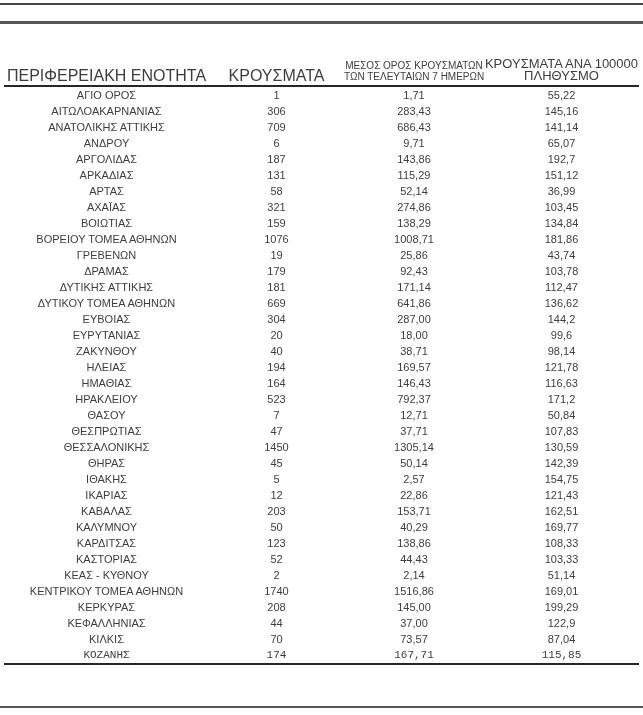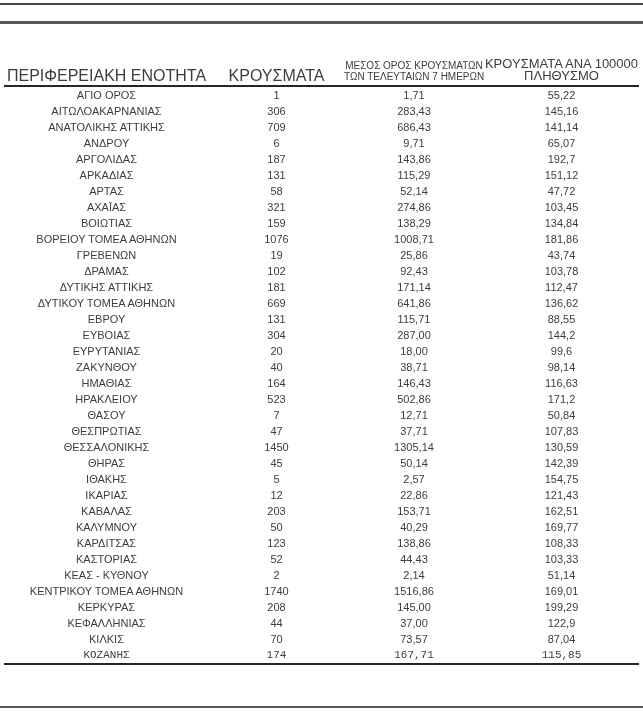--- a/index.html
+++ b/index.html
@@ -131,21 +131,21 @@
         <tr>
           <td>ΑΡΚΑΔΙΑΣ</td>
           <td>131</td>
           <td>115,29</td>
           <td>151,12</td>
         </tr>
         <tr>
           <td>ΑΡΤΑΣ</td>
           <td>58</td>
           <td>52,14</td>
-          <td>47,72</td>
+          <td>36,99</td>
         </tr>
         <tr>
           <td>ΑΧΑΪΑΣ</td>
           <td>321</td>
           <td>274,86</td>
           <td>103,45</td>
         </tr>
         <tr>
           <td>ΒΟΙΩΤΙΑΣ</td>
           <td>159</td>
@@ -159,70 +159,70 @@
           <td>181,86</td>
         </tr>
         <tr>
           <td>ΓΡΕΒΕΝΩΝ</td>
           <td>19</td>
           <td>25,86</td>
           <td>43,74</td>
         </tr>
         <tr>
           <td>ΔΡΑΜΑΣ</td>
-          <td>102</td>
+          <td>179</td>
           <td>92,43</td>
           <td>103,78</td>
         </tr>
         <tr>
           <td>ΔΥΤΙΚΗΣ ΑΤΤΙΚΗΣ</td>
           <td>181</td>
           <td>171,14</td>
           <td>112,47</td>
         </tr>
         <tr>
           <td>ΔΥΤΙΚΟΥ ΤΟΜΕΑ ΑΘΗΝΩΝ</td>
           <td>669</td>
           <td>641,86</td>
           <td>136,62</td>
         </tr>
         <tr>
-          <td>ΕΒΡΟΥ</td>
-          <td>131</td>
-          <td>115,71</td>
-          <td>88,55</td>
-        </tr>
-        <tr>
           <td>ΕΥΒΟΙΑΣ</td>
           <td>304</td>
           <td>287,00</td>
           <td>144,2</td>
         </tr>
         <tr>
           <td>ΕΥΡΥΤΑΝΙΑΣ</td>
           <td>20</td>
           <td>18,00</td>
           <td>99,6</td>
         </tr>
         <tr>
           <td>ΖΑΚΥΝΘΟΥ</td>
           <td>40</td>
           <td>38,71</td>
           <td>98,14</td>
         </tr>
         <tr>
+          <td>ΗΛΕΙΑΣ</td>
+          <td>194</td>
+          <td>169,57</td>
+          <td>121,78</td>
+        </tr>
+        <tr>
           <td>ΗΜΑΘΙΑΣ</td>
           <td>164</td>
           <td>146,43</td>
           <td>116,63</td>
         </tr>
         <tr>
           <td>ΗΡΑΚΛΕΙΟΥ</td>
           <td>523</td>
-          <td>502,86</td>
+          <td>792,37</td>
           <td>171,2</td>
         </tr>
         <tr>
           <td>ΘΑΣΟΥ</td>
           <td>7</td>
           <td>12,71</td>
           <td>50,84</td>
         </tr>
         <tr>
           <td>ΘΕΣΠΡΩΤΙΑΣ</td>

